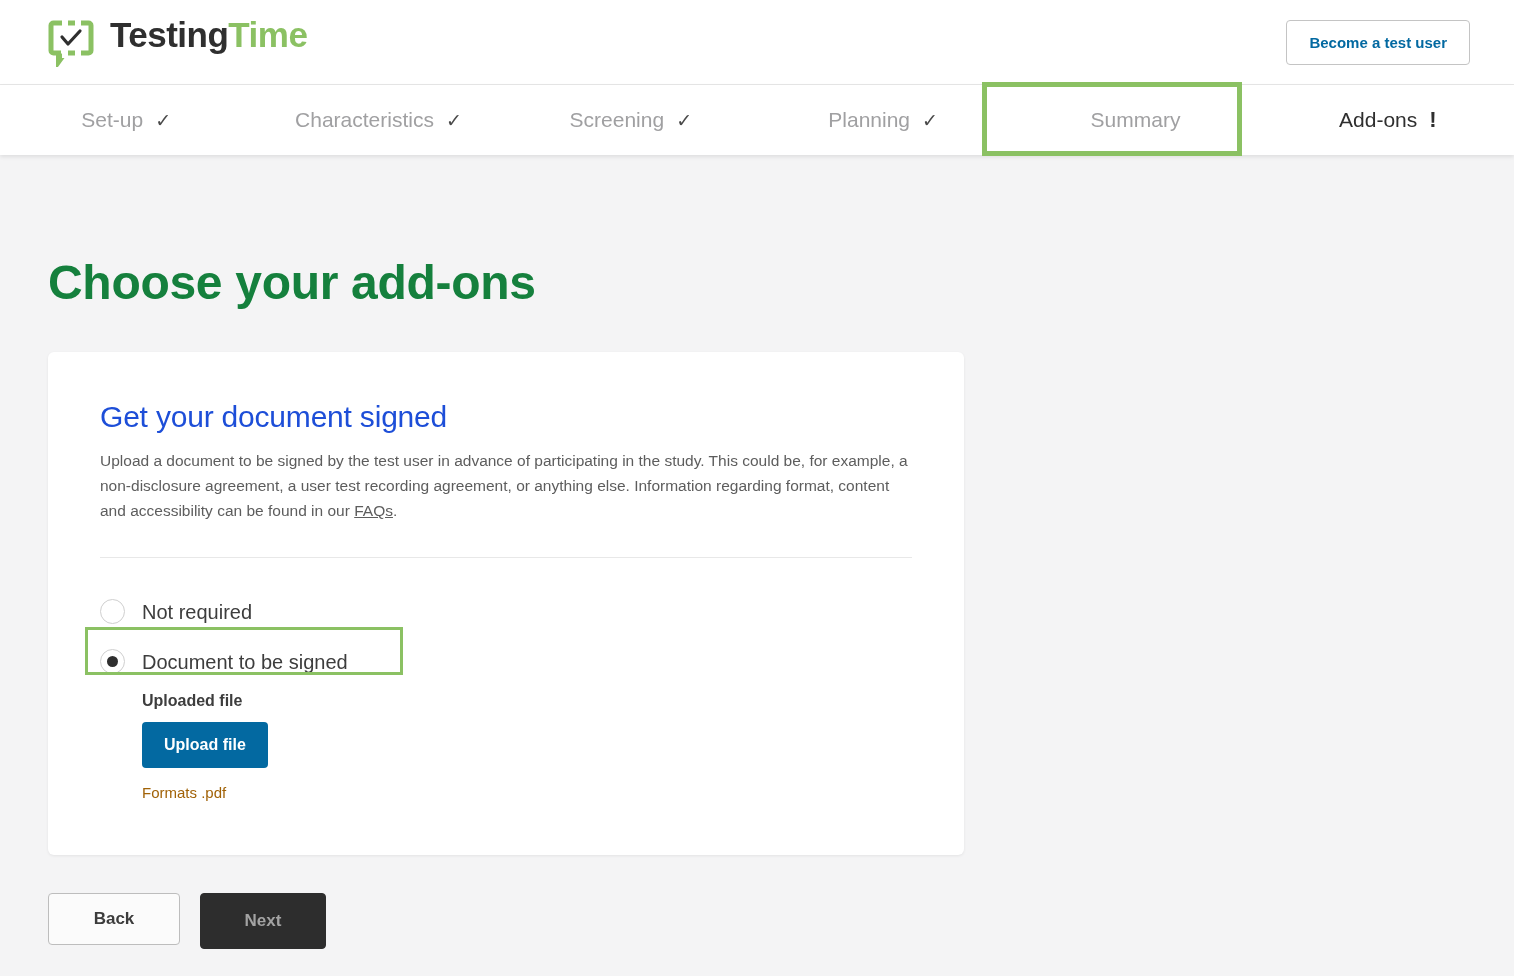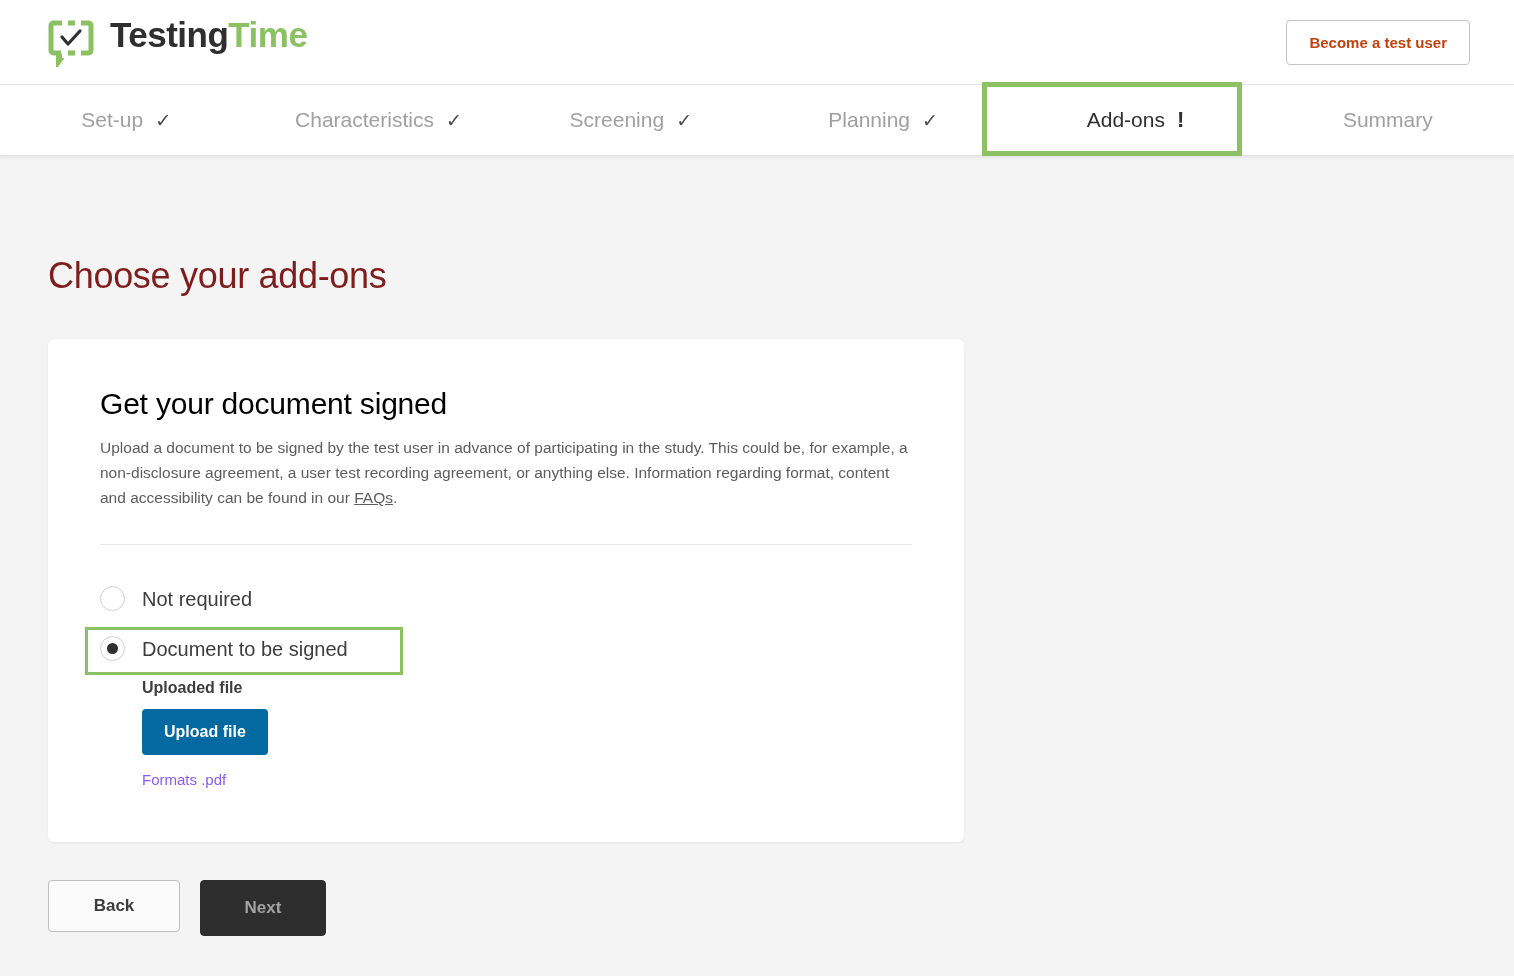--- a/index.html
+++ b/index.html
@@ -51,21 +51,21 @@
   .brand-text .t1 { color: #2f2f2f; }
   .brand-text .t2 { color: #8bc163; }
 
   .header-btn {
     border: 1px solid #c4c4c4;
     background: #ffffff;
     border-radius: 4px;
     padding: 13px 22px;
     font-size: 15px;
     font-weight: bold;
-    color: #c2410c;
+    color: #0369a1;
     font-family: "Liberation Sans", sans-serif;
     cursor: pointer;
     white-space: nowrap;
   }
 
   
   .nav {
     height: 70px;
     background: #ffffff;
     display: flex;
@@ -116,41 +116,41 @@
     z-index: 20;
     pointer-events: none;
   }
 
   
   .main {
     padding: 0 48px;
   }
 
   .page-title {
-    font-size: 36px;
-    font-weight: normal;
-    color: #7f1d1d;
+    font-size: 48px;
+    font-weight: bold;
+    color: #15803d;
     margin-top: 100px;
     margin-bottom: 0;
     letter-spacing: -0.3px;
   }
 
   .card {
     margin-top: 42px;
     width: 916px;
     background: #ffffff;
     border-radius: 6px;
     box-shadow: 0 1px 3px rgba(0,0,0,0.07);
     padding: 48px 52px 54px 52px;
   }
 
   .card-title {
     font-size: 30px;
     font-weight: normal;
-    color: #000000;
+    color: #1d4ed8;
     margin-bottom: 14px;
     letter-spacing: -0.2px;
   }
 
   .card-desc {
     font-size: 15.5px;
     line-height: 1.62;
     color: #5d5d5d;
     max-width: 812px;
   }
@@ -235,21 +235,21 @@
     border-radius: 4px;
     font-size: 16px;
     font-weight: bold;
     font-family: "Liberation Sans", sans-serif;
     padding: 14px 22px;
     cursor: pointer;
   }
 
   .formats {
     font-size: 15px;
-    color: #8b5cf6;
+    color: #a16207;
     margin-top: 16px;
   }
 
   
   .footer-actions {
     margin-top: 38px;
     display: flex;
     gap: 20px;
   }
 
@@ -312,26 +312,26 @@
     <span class="check">✓</span>
   </div>
   <div class="nav-item">
     <span>Screening</span>
     <span class="check">✓</span>
   </div>
   <div class="nav-item">
     <span>Planning</span>
     <span class="check">✓</span>
   </div>
+  <div class="nav-item">
+    <span>Summary</span>
+  </div>
   <div class="nav-item active">
     <span>Add-ons</span>
     <span class="bang">!</span>
-  </div>
-  <div class="nav-item">
-    <span>Summary</span>
   </div>
 </div>
 
 <div class="nav-highlight"></div>
 
 <div class="main">
 
   <h1 class="page-title">Choose your add-ons</h1>
 
   <div class="card">

